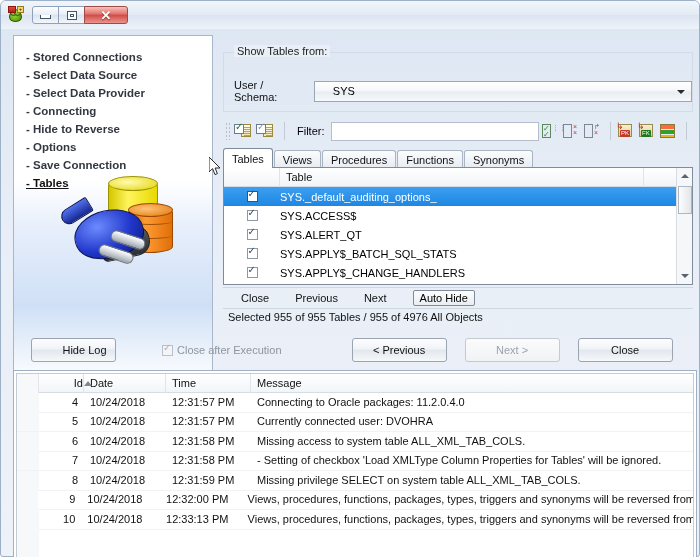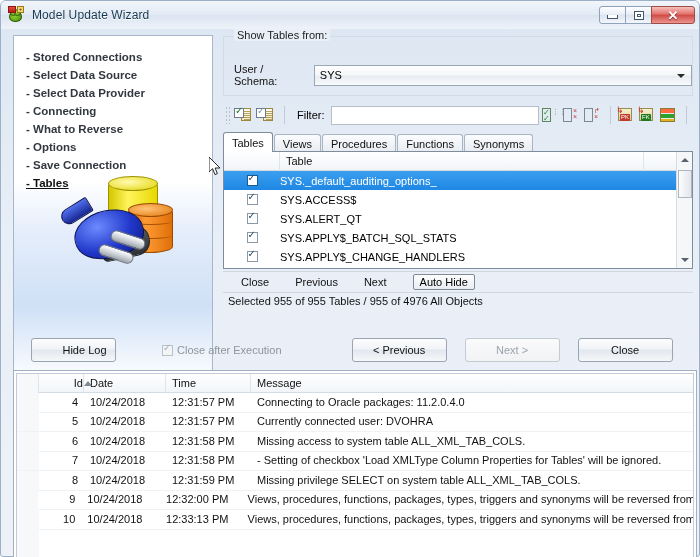--- a/index.html
+++ b/index.html
@@ -155,38 +155,38 @@
   .pin {
     position:absolute; width:36px; height:12px;
     background: linear-gradient(to bottom,#ffffff,#c7ccd3 60%,#9ba1a9);
     border:1px solid #6f757c; border-radius:6px;
     transform: rotate(18deg);
   }
   .pin1 { left:54px; top:58px; }
   .pin2 { left:42px; top:72px; }
 
   .right-panel {
-    position: absolute; left: 210px; top: 1px; width: 478px; height: 292px;
+    position: absolute; left: 210px; top: 17px; width: 478px; height: 292px;
   }
   .group-box {
     position: absolute; left: 4px; top: 3px; width: 470px; height: 60px;
     border: 1px solid #d3dce6; background: transparent;
   }
   .group-legend {
     position: absolute; left: 10px; top: -8px; background: #e9eff7;
     padding: 0 3px; font-size: 11px; color: #222;
   }
   .schema-row { position:absolute; left:10px; top:26px; display:flex; align-items:center; }
   .schema-label { font-size:11px; color:#111; margin-right:6px; }
   .combo {
     width: 388px; height: 21px;
     border: 1px solid #9aa7b5;
     background: linear-gradient(to bottom,#ffffff 0%,#f4f6f9 48%,#e8ecf1 52%,#f7f9fb 100%);
     display:flex; align-items:center; position:relative;
-    padding-left: 5px; font-size:11px; color:#000;
+    padding-left: 18px; font-size:11px; color:#000;
   }
   .combo-arrow {
     position:absolute; right:6px; top:8px;
     width:0;height:0;border-left:4px solid transparent;border-right:4px solid transparent;border-top:4px solid #2b2b2b;
   }
 
   
   .toolbar {
     position:absolute; left:4px; top:68px; width:470px; height:28px;
     display:flex; align-items:center;
@@ -381,21 +381,20 @@
 <body>
 
 <div class="window">
 
   <div class="titlebar">
     <div class="title-icon">
       <div class="frog"></div>
       <div class="flag"></div>
       <div class="flag-plus">+</div>
     </div>
-    <div class="title-text">Model Update Wizard</div>
     <div class="winbtns">
       <div class="winbtn">
         <div class="min-glyph"></div>
       </div>
       <div class="winbtn">
         <div class="max-glyph"></div>
       </div>
       <div class="winbtn close">
         <div class="close-glyph">✕</div>
       </div>
@@ -405,21 +404,21 @@
   <div class="client">
 
     <div class="wizard-top">
 
       <div class="steps-panel">
         <div class="steps-list">
           <div class="step">- Stored Connections</div>
           <div class="step">- Select Data Source</div>
           <div class="step">- Select Data Provider</div>
           <div class="step">- Connecting</div>
-          <div class="step">- What to Reverse</div>
+          <div class="step">- Hide to Reverse</div>
           <div class="step">- Options</div>
           <div class="step">- Save Connection</div>
           <div class="step current">- Tables</div>
         </div>
         <div class="hero-icon">
           <div class="db-yellow"></div>
           <div class="db-yellow-top"></div>
           <div class="db-orange"></div>
           <div class="db-orange-l1"></div>
           <div class="db-orange-l2"></div>

